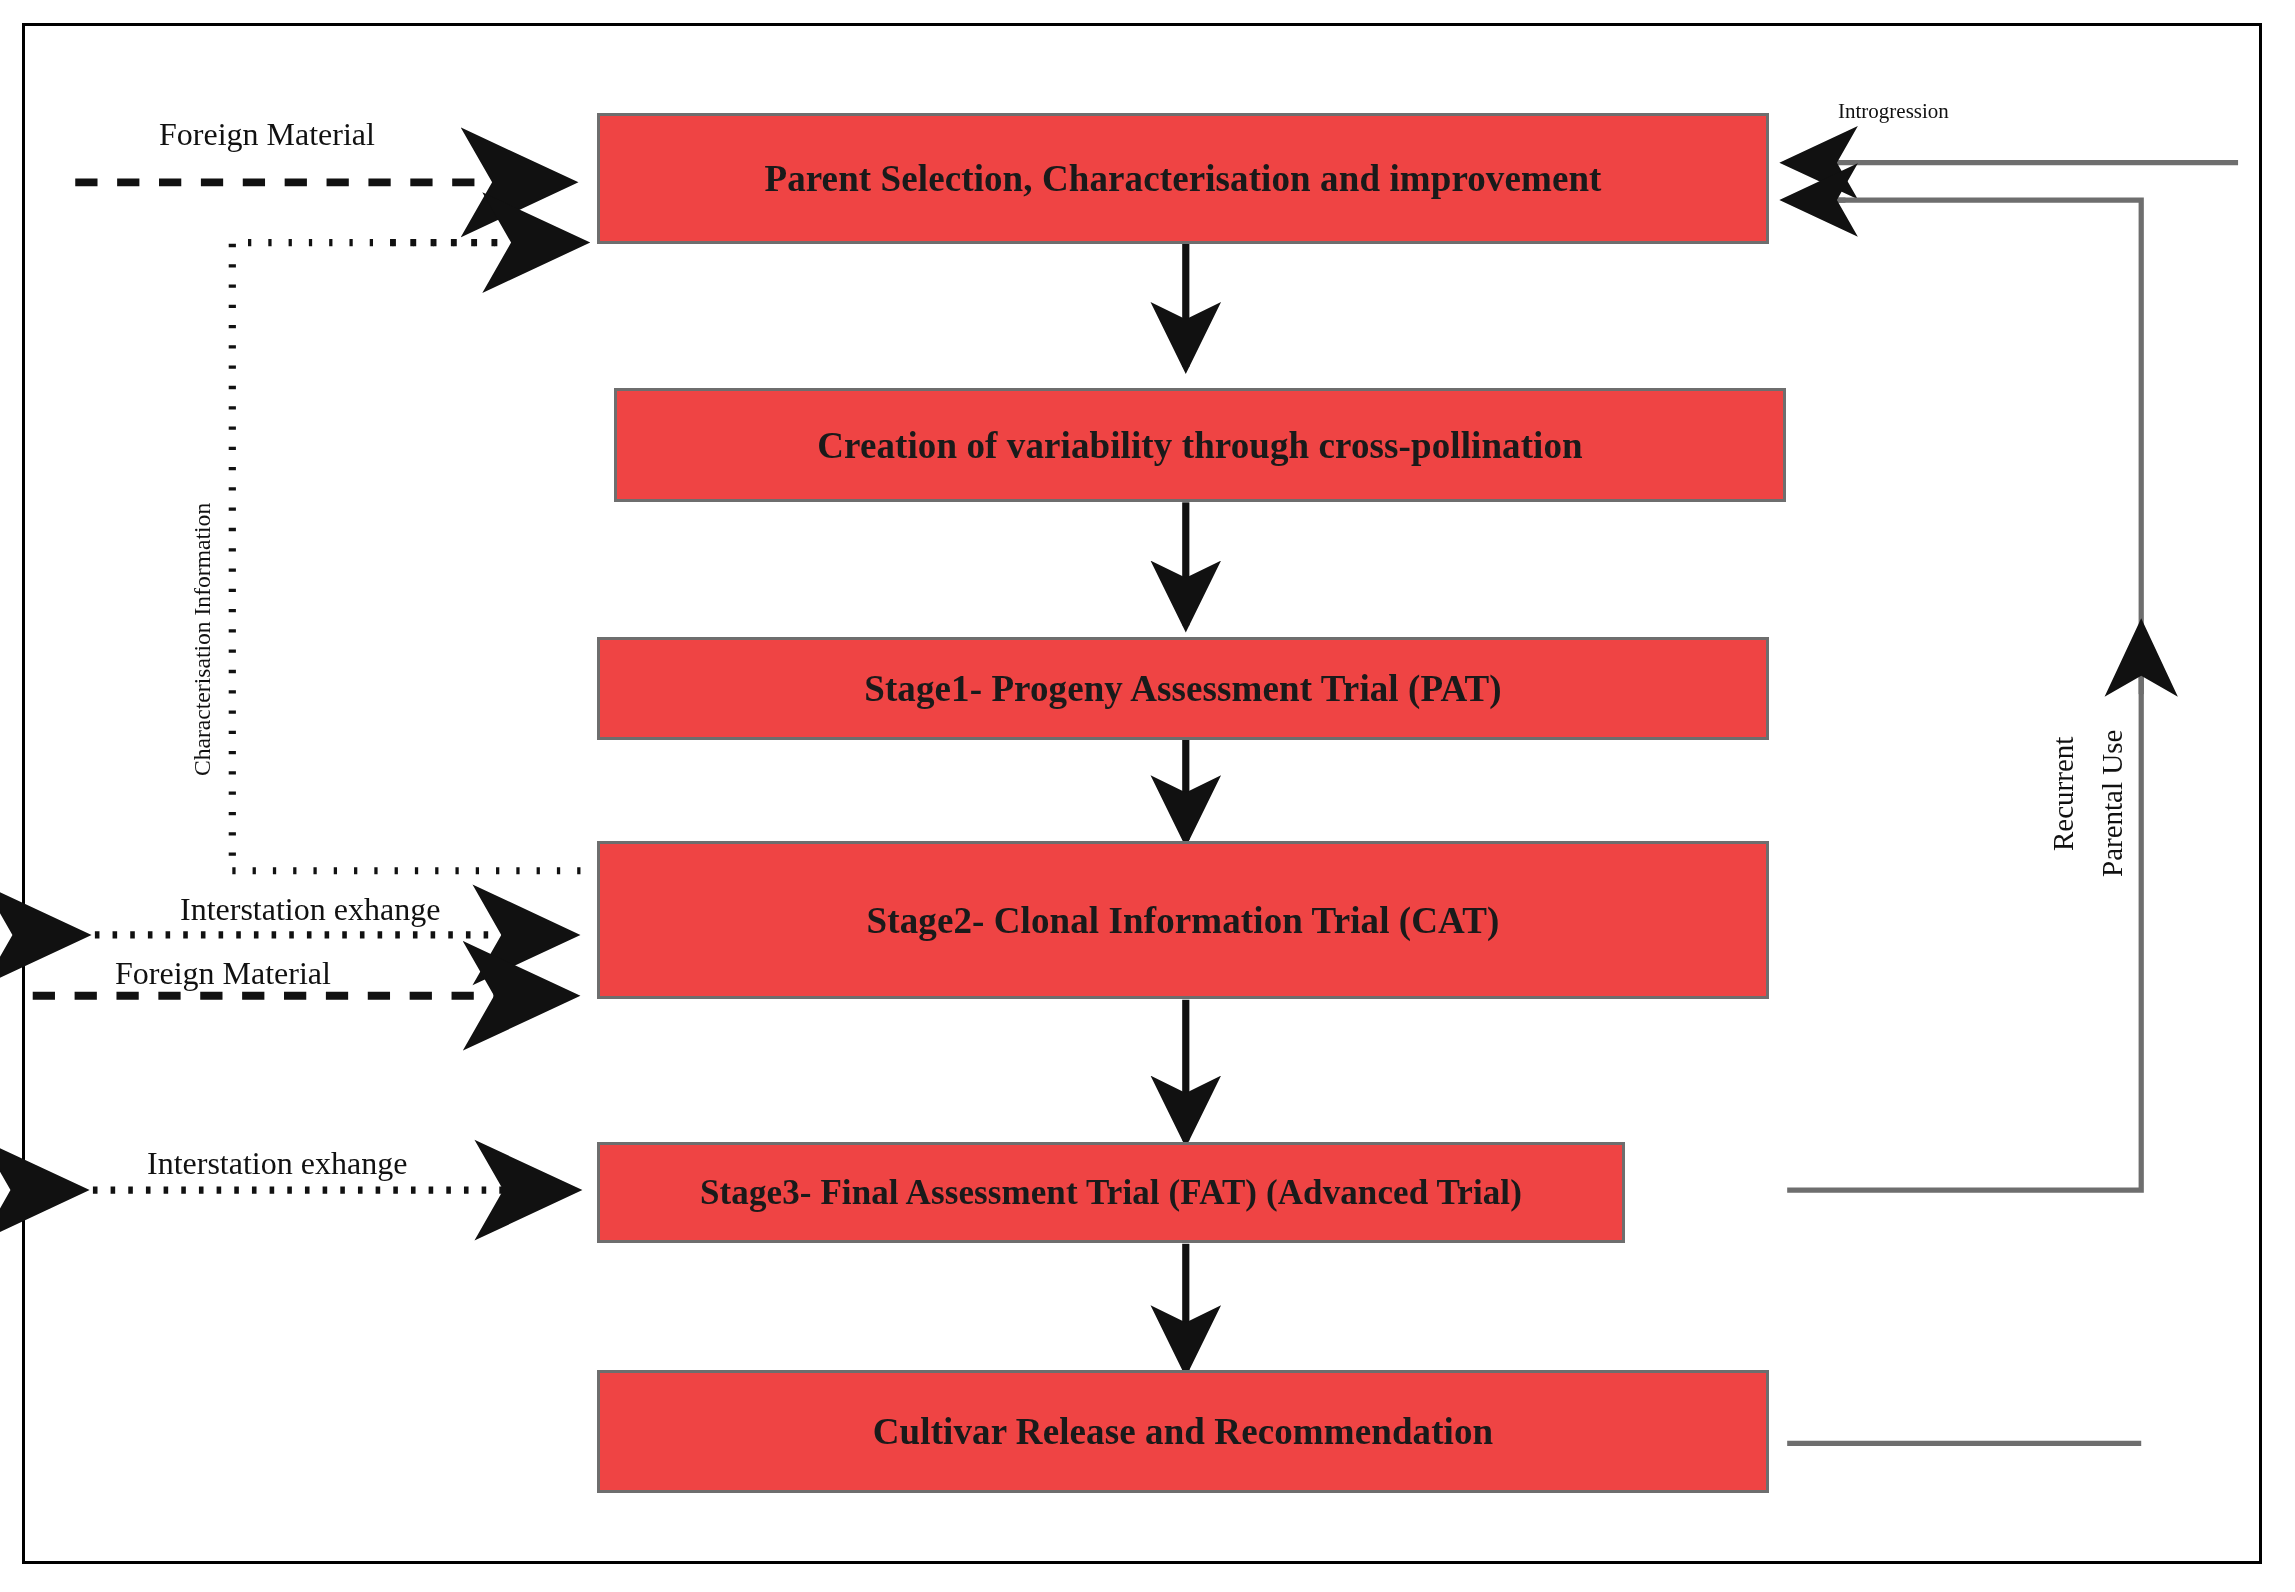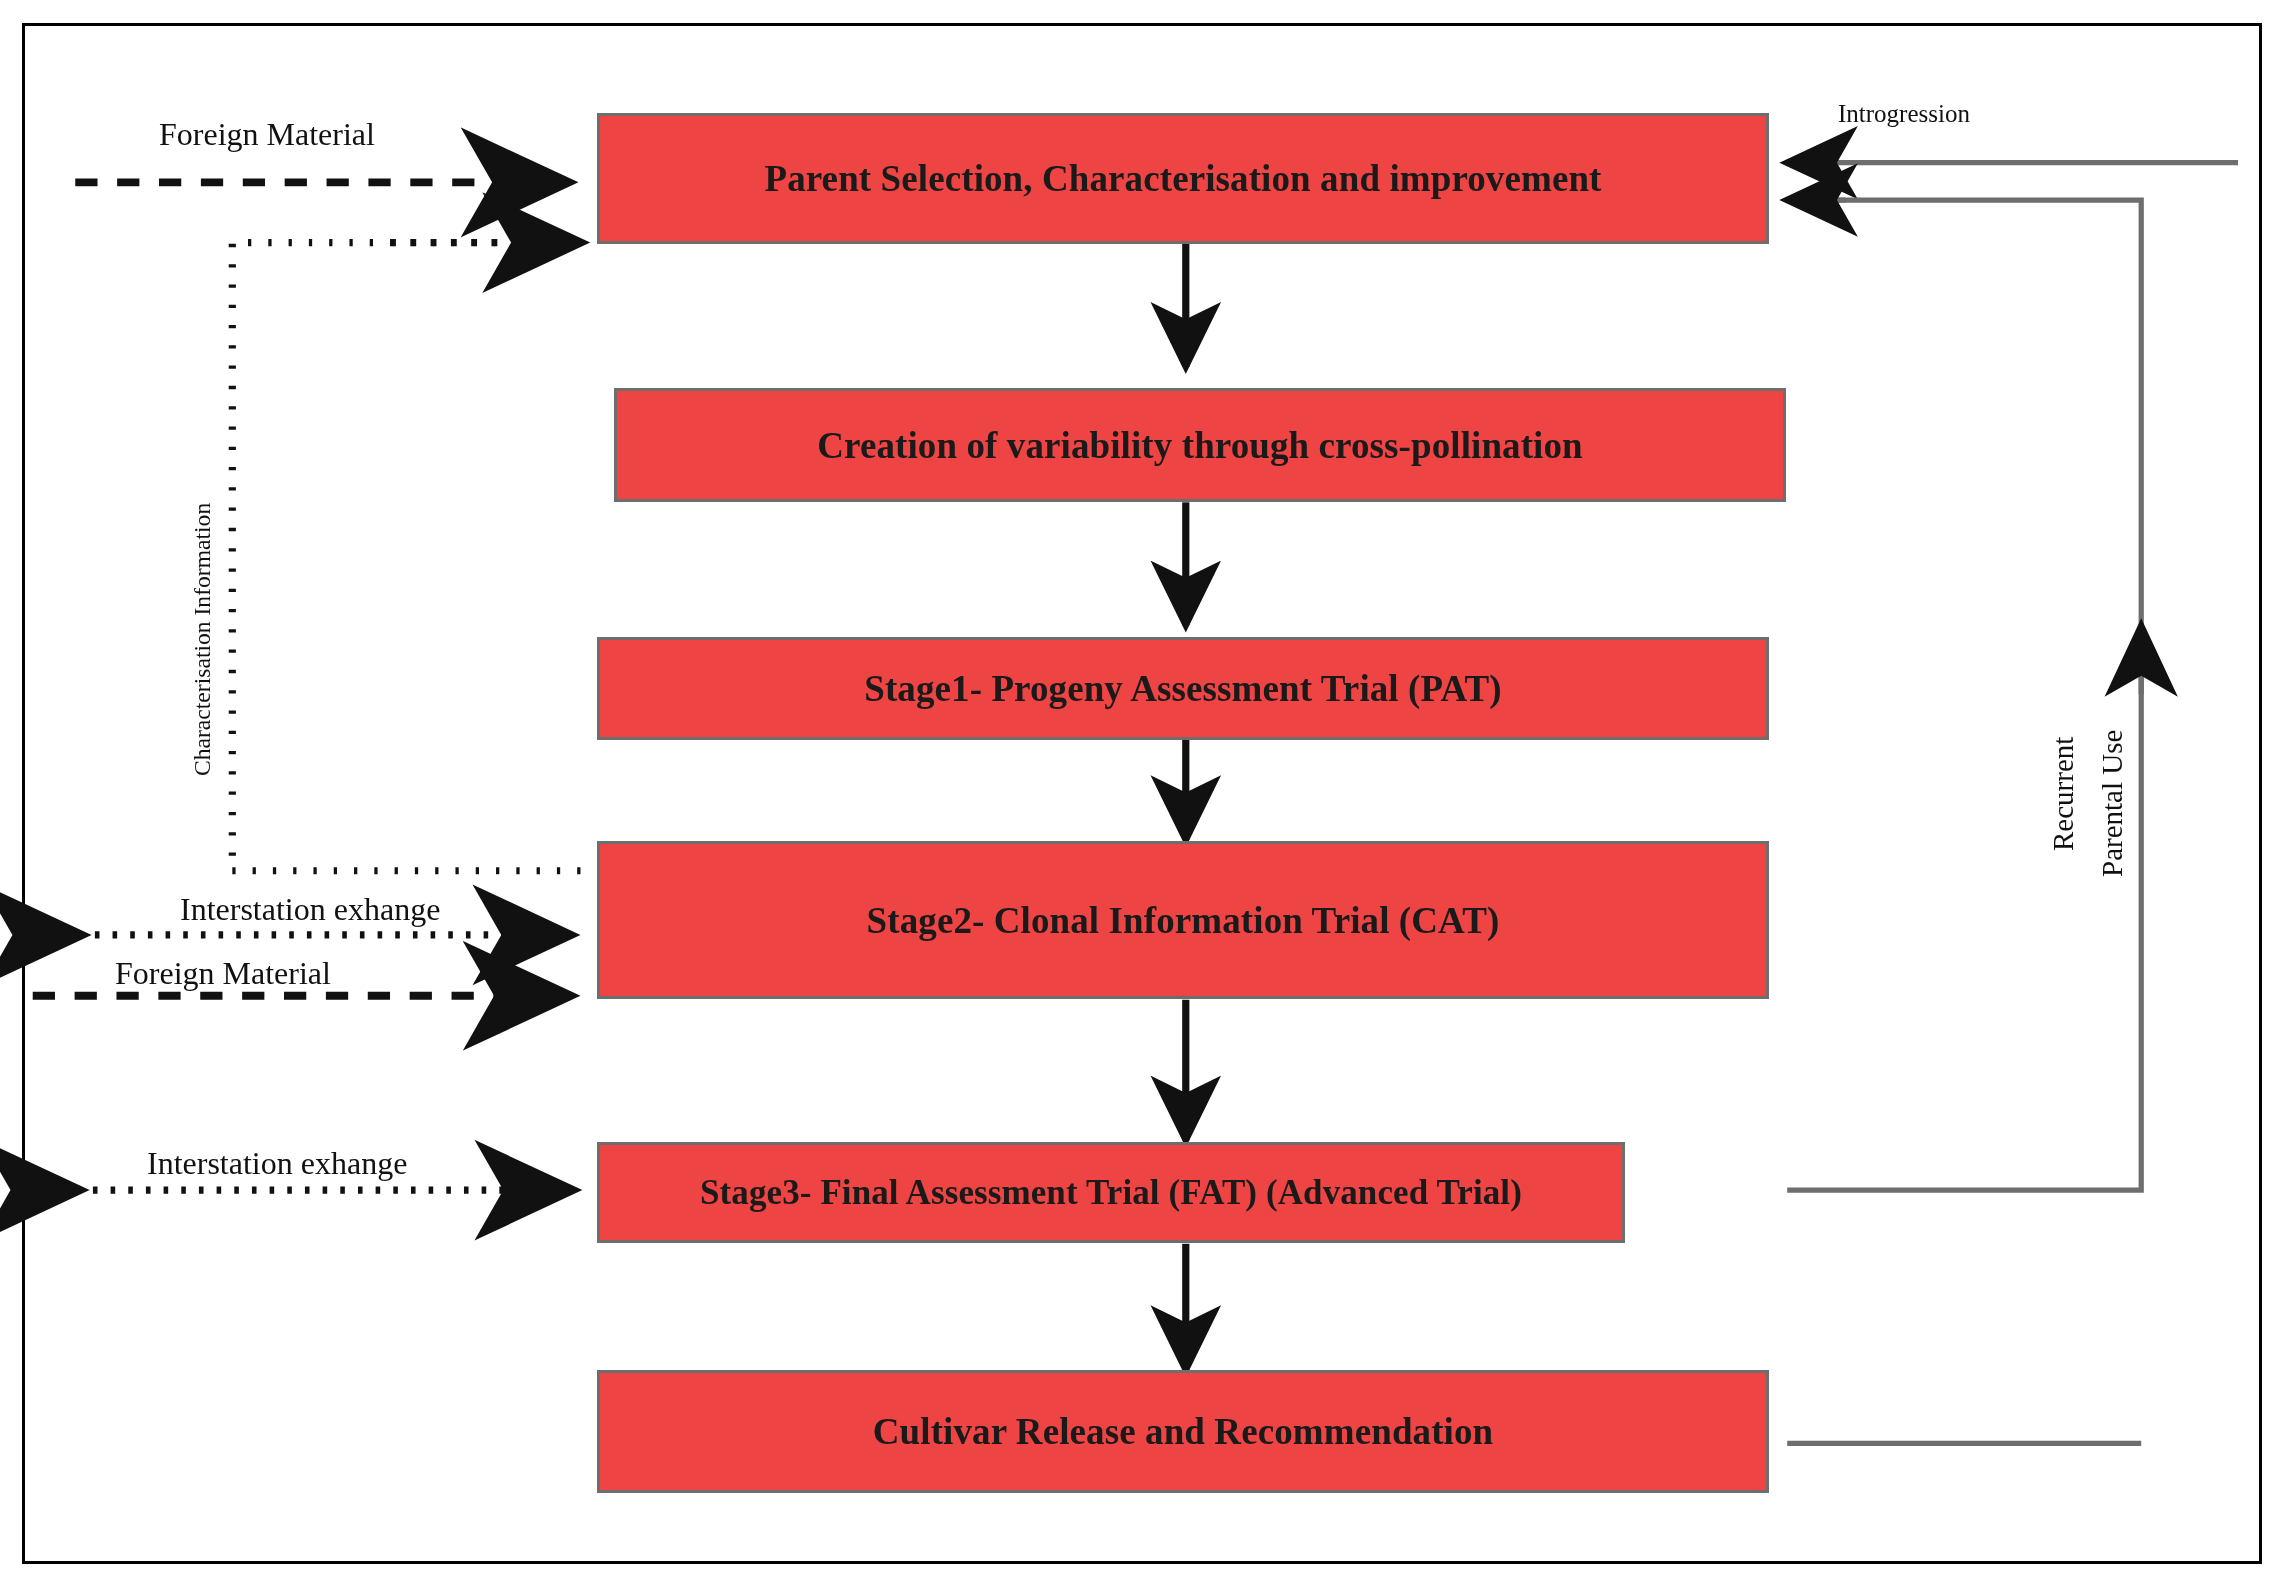--- a/index.html
+++ b/index.html
@@ -110,21 +110,21 @@
   </div>
 
   <div class="node" style="left:597px;top:1370px;width:1172px;height:123px;">
     <span class="lbl">Cultivar Release and Recommendation</span>
   </div>
 
   <div class="edge-label" style="left:159px;top:118px;">Foreign Material</div>
 
   <div class="vlabel" style="left:191px;top:776px;transform:rotate(-90deg);font-size:23.6px;">Characterisation Information</div>
 
-  <div class="edge-label" style="left:1838px;top:101px;font-size:25px;">Introgression</div>
+  <div class="edge-label" style="left:1838px;top:101px;font-size:21px;">Introgression</div>
 
   <div class="vlabel" style="left:2049px;top:851px;transform:rotate(-90deg);font-size:29px;">Recurrent</div>
   <div class="vlabel" style="left:2098px;top:877px;transform:rotate(-90deg);font-size:29px;">Parental Use</div>
 
   <div class="edge-label" style="left:180px;top:893px;">Interstation exhange</div>
 
   <div class="edge-label" style="left:115px;top:957px;">Foreign Material</div>
 
   <div class="edge-label" style="left:147px;top:1147px;">Interstation exhange</div>
 </div>

